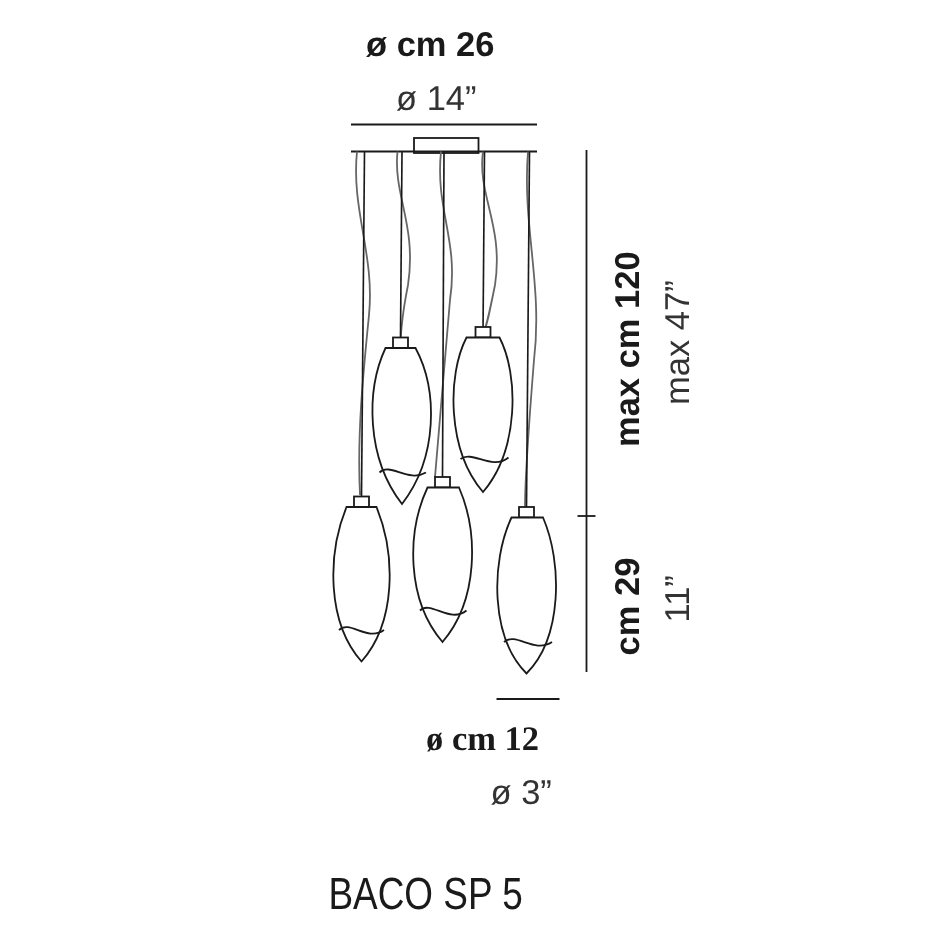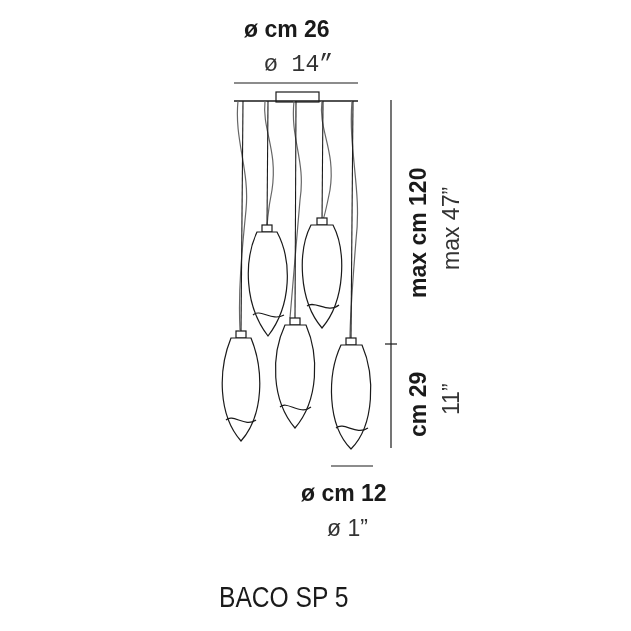--- a/index.html
+++ b/index.html
@@ -10,21 +10,21 @@
   .title { font-family: "Liberation Sans", sans-serif; font-size: 30px; color: #1a1a1a; letter-spacing: 0px; white-space: nowrap; transform: scaleX(0.82); transform-origin: left top; }
   .vert { transform-origin: left top; transform: rotate(-90deg); }
   svg { position: absolute; left: 0; top: 0; }
 </style>
 </head>
 <body>
 
 <div>
 
   <div class="abs dim-bold" style="left:244px; top:16px;">ø cm 26</div>
-  <div class="abs dim-light" style="left:264px; top:52px;font-family:Liberation Mono, monospace;">ø 14”</div>
+  <div class="abs dim-light" style="left:264px; top:52px;">ø 14”</div>
 
   <svg width="631" height="631" viewBox="0 0 631 631">
 
     <line x1="234" y1="83" x2="358" y2="83" stroke="#1a1a1a" stroke-width="1.2"></line>
 
     <rect x="276" y="92" width="43" height="10" fill="#fff" stroke="#1a1a1a" stroke-width="1.2"></rect>
     <line x1="234" y1="101" x2="358" y2="101" stroke="#1a1a1a" stroke-width="1.3"></line>
 
     <line x1="391" y1="100" x2="391" y2="448" stroke="#1a1a1a" stroke-width="1.2"></line>
     <line x1="385" y1="344" x2="397" y2="344" stroke="#1a1a1a" stroke-width="1.2"></line>
@@ -69,17 +69,17 @@
     </g>
 
     <line x1="331" y1="466" x2="373" y2="466" stroke="#1a1a1a" stroke-width="1.2"></line>
   </svg>
 
   <div class="abs dim-bold vert" style="left:405px; top:298px;">max cm 120</div>
   <div class="abs dim-light vert" style="left:438px; top:270px;">max 47”</div>
   <div class="abs dim-bold vert" style="left:405px; top:437px;">cm 29</div>
   <div class="abs dim-light vert" style="left:438px; top:415px;">11”</div>
 
-  <div class="abs dim-bold" style="left:301px; top:480px;">ø cm 12</div>
-  <div class="abs dim-light" style="left:327px; top:515px;">ø 1”</div>
+  <div class="abs dim-bold" style="left:284px; top:480px;font-family:Liberation Serif, serif;">ø cm 12</div>
+  <div class="abs dim-light" style="left:327px; top:515px;">ø 3”</div>
 
   <div class="abs title" style="left:219px; top:580px;">BACO SP 5</div>
 </div>
 
 </body></html>

